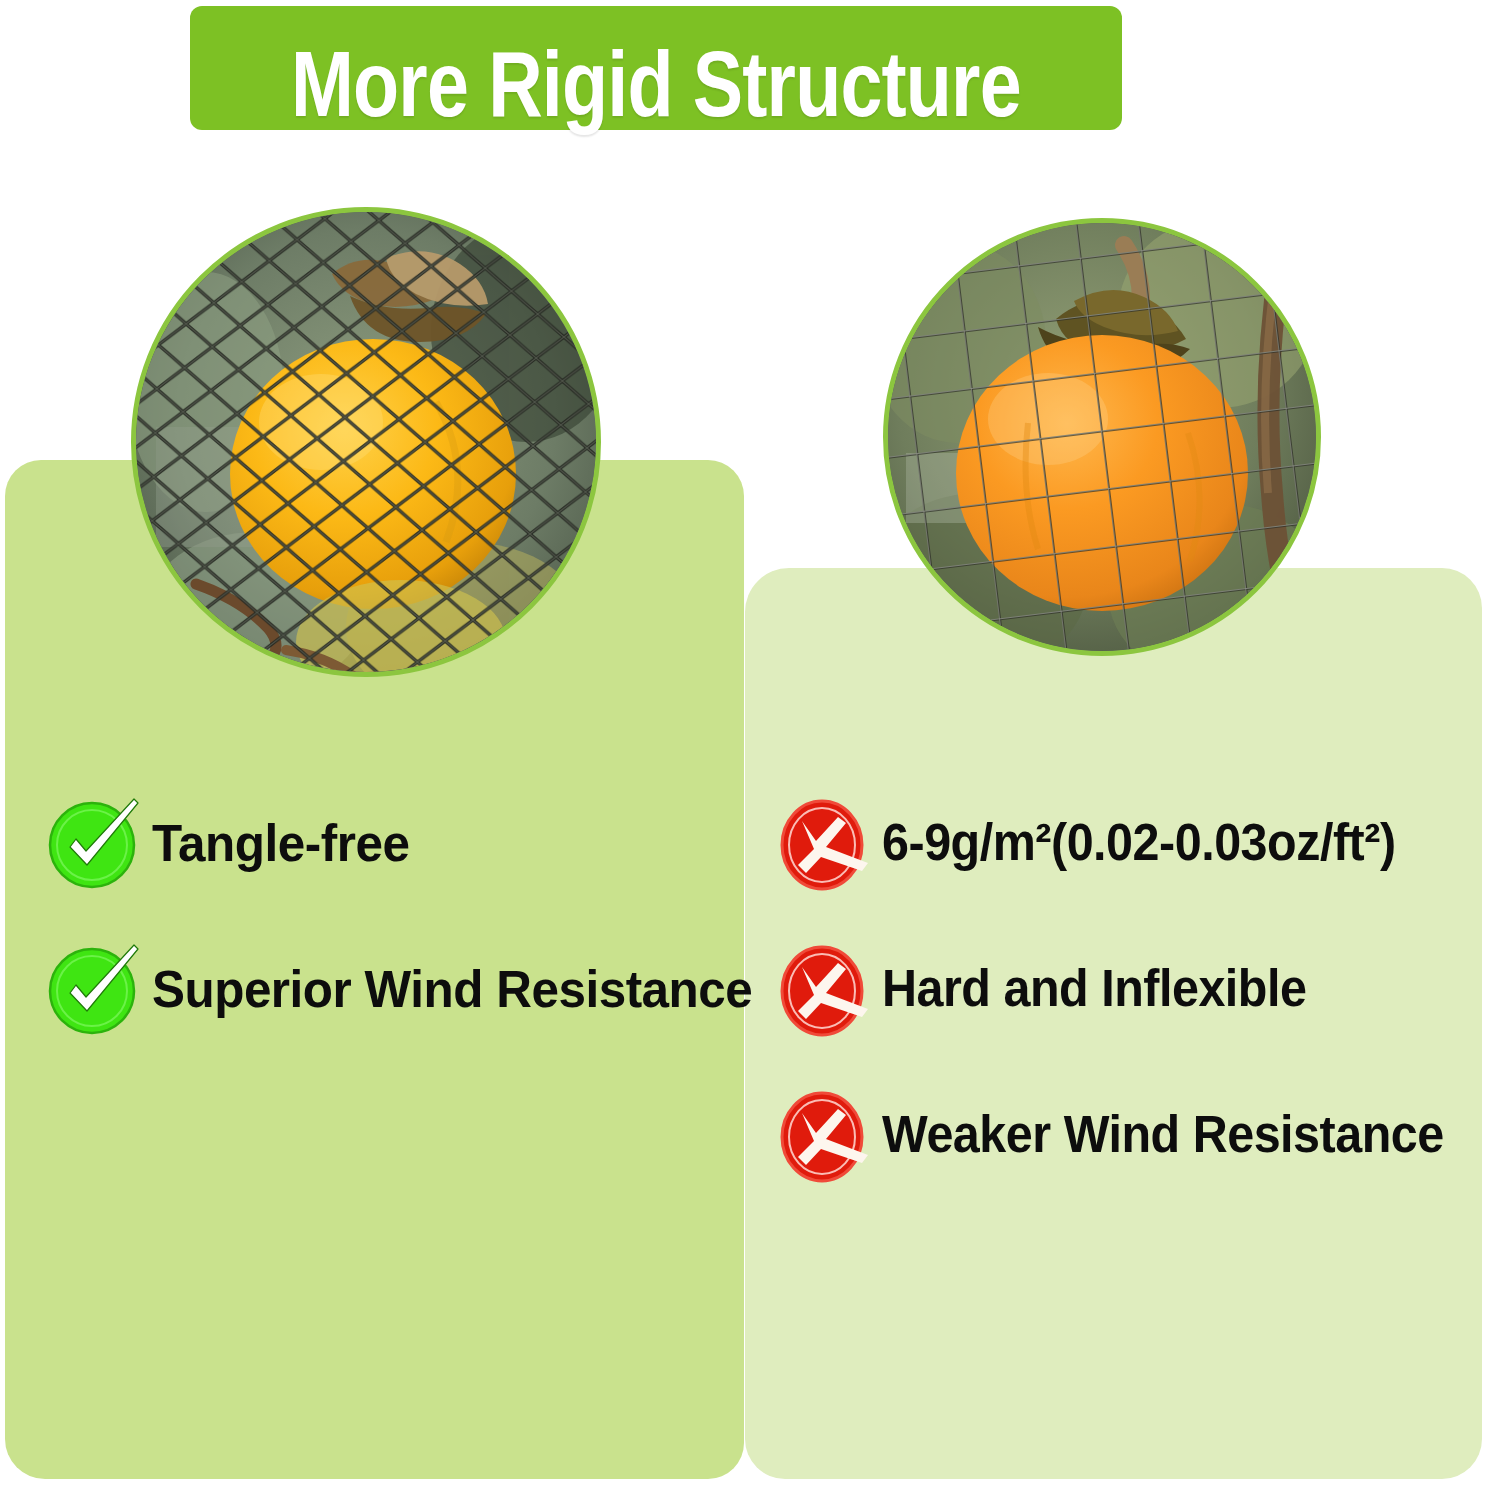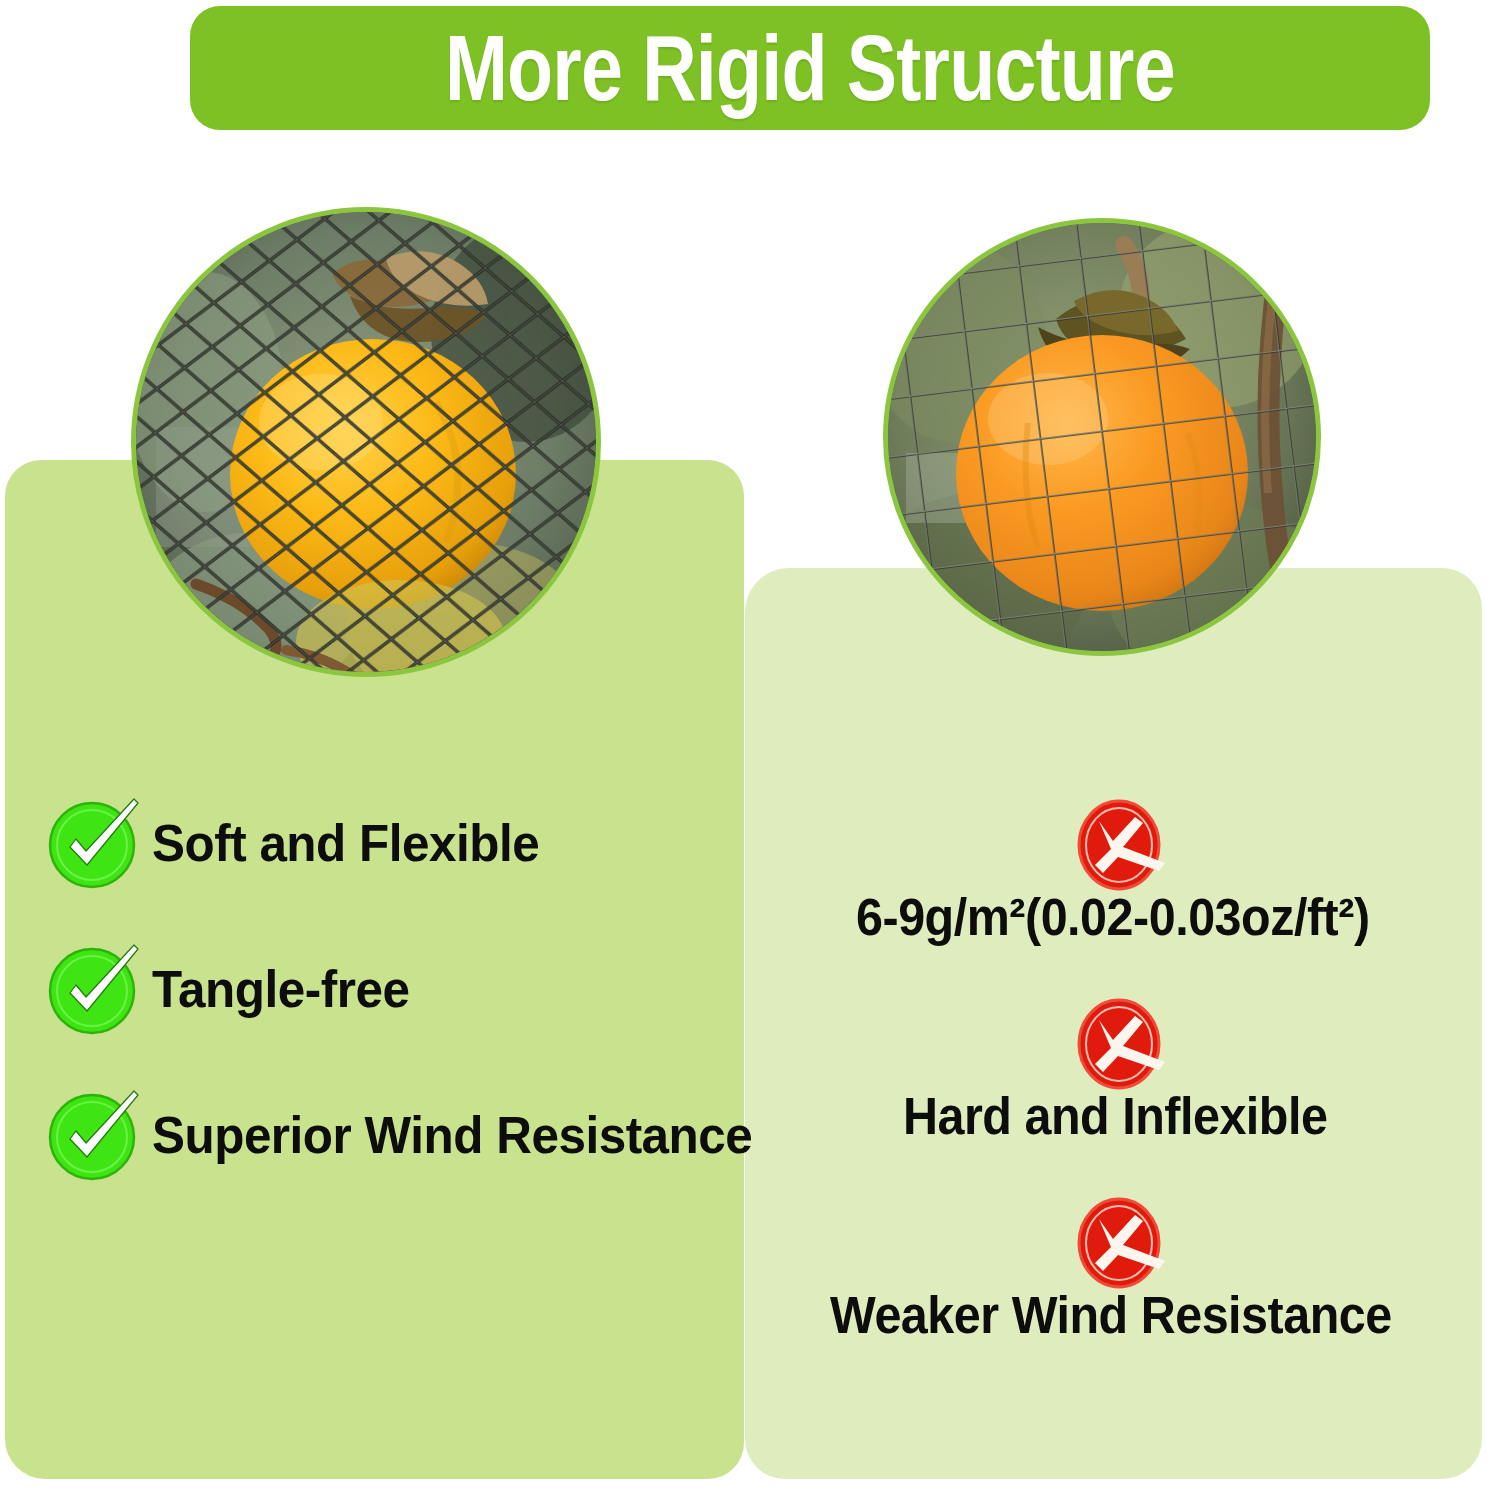--- a/index.html
+++ b/index.html
@@ -4,23 +4,23 @@
 <style>
   html,body{margin:0;padding:0;}
   body{
     width:1487px;height:1500px;position:relative;overflow:hidden;
     background:#ffffff;
     font-family:"Liberation Sans","DejaVu Sans",sans-serif;
   }
 
   
   #title-banner{
-    position:absolute;left:190px;top:6px;width:1240px;height:124px;
-    background:#7DC124;border-radius:30px;
-    display:flex;align-items:center;justify-content:center;
+    position:absolute;left:190px;top:6px;width:932px;height:124px;
+    background:#7DC124;border-radius:12px;
+    display:flex;align-items:flex-end;justify-content:center;
   }
   #title-text{
     color:#ffffff;font-size:92px;font-weight:700;line-height:1;
     letter-spacing:-1px;
     transform:scaleX(.82);transform-origin:center;
     white-space:nowrap;
     text-shadow:0 2px 2px rgba(0,0,0,.10);
   }
 
   
@@ -51,21 +51,21 @@
   
   .feature-list{position:absolute;}
   #list-left{left:46px;top:795px;width:690px;}
   #list-right{left:776px;top:795px;width:700px;}
 
   .feature-row{
     display:flex;align-items:center;
     height:auto;
   }
   #list-left .feature-row{margin-bottom:50px;}
-  #list-right .feature-row{margin-bottom:50px;flex-direction:column;}
+  #list-right .feature-row{margin-bottom:50px;}
   .feature-row:last-child{margin-bottom:0;}
 
   .badge{
     flex:0 0 auto;width:96px;height:96px;position:relative;
     margin-right:10px;
   }
   .badge svg{display:block;width:96px;height:96px;overflow:visible;}
 
   .feature-label{
     font-size:52px;font-weight:700;color:#0d0d0d;
@@ -182,54 +182,43 @@
       <path d="M300 210 q22 64 2 128" stroke="#e08a12" stroke-width="6" fill="none" opacity=".35"></path>
 
       <rect width="428" height="428" fill="url(#squareNet)"></rect>
     </svg>
   </div>
 </div>
 
 <div class="feature-list" id="list-left">
 
 
+
   <div class="feature-row">
     <span class="badge">
       <svg viewBox="0 0 96 96">
         <circle cx="46" cy="50" r="42" fill="#3FE512"></circle>
         <circle cx="46" cy="50" r="42" fill="none" stroke="#2cb30c" stroke-width="2.5"></circle>
         <circle cx="46" cy="50" r="35" fill="none" stroke="#6bf248" stroke-width="2"></circle>
         <path d="M24 52 L41 70 L92 8 L88 4 L40 56 L30 44 Z" fill="#ffffff" stroke="#1f7a08" stroke-width="1.2" stroke-linejoin="round"></path>
       </svg>
     </span>
-    <span class="feature-label">Soft and Flexible</span>
-  </div>
+    <span class="feature-label">Tangle-free</span>
+  </div>
+
 
   <div class="feature-row">
     <span class="badge">
       <svg viewBox="0 0 96 96">
         <circle cx="46" cy="50" r="42" fill="#3FE512"></circle>
         <circle cx="46" cy="50" r="42" fill="none" stroke="#2cb30c" stroke-width="2.5"></circle>
         <circle cx="46" cy="50" r="35" fill="none" stroke="#6bf248" stroke-width="2"></circle>
         <path d="M24 52 L41 70 L92 8 L88 4 L40 56 L30 44 Z" fill="#ffffff" stroke="#1f7a08" stroke-width="1.2" stroke-linejoin="round"></path>
       </svg>
     </span>
-    <span class="feature-label">Tangle-free</span>
-  </div>
-
-
-  <div class="feature-row">
-    <span class="badge">
-      <svg viewBox="0 0 96 96">
-        <circle cx="46" cy="50" r="42" fill="#3FE512"></circle>
-        <circle cx="46" cy="50" r="42" fill="none" stroke="#2cb30c" stroke-width="2.5"></circle>
-        <circle cx="46" cy="50" r="35" fill="none" stroke="#6bf248" stroke-width="2"></circle>
-        <path d="M24 52 L41 70 L92 8 L88 4 L40 56 L30 44 Z" fill="#ffffff" stroke="#1f7a08" stroke-width="1.2" stroke-linejoin="round"></path>
-      </svg>
-    </span>
     <span class="feature-label">Superior Wind Resistance</span>
   </div>
 
 </div>
 
 <div class="feature-list" id="list-right">
 
   <div class="feature-row">
     <span class="badge">
       <svg viewBox="0 0 96 96">

